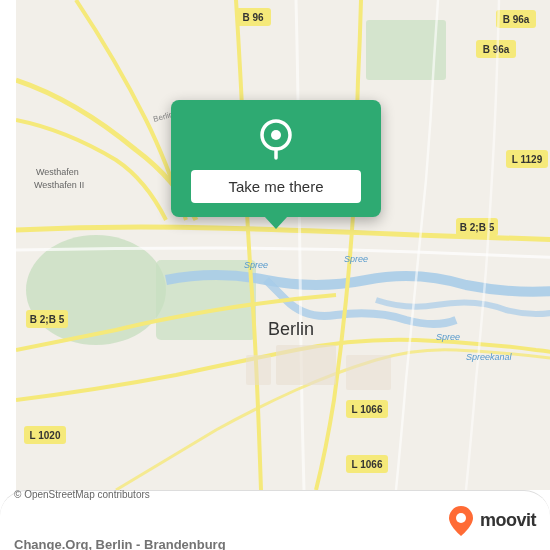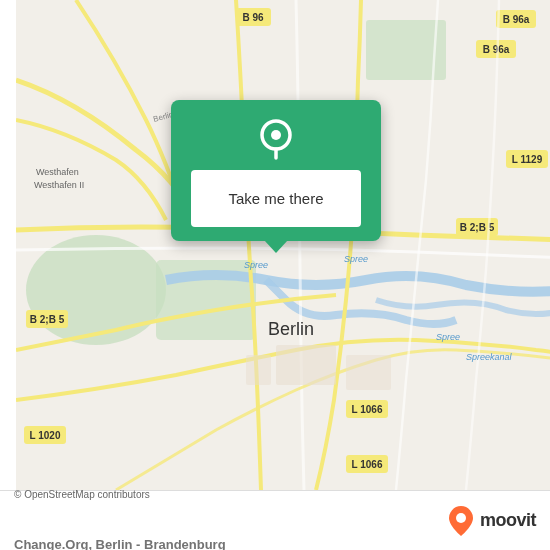--- a/index.html
+++ b/index.html
@@ -69,39 +69,40 @@
       width: 42px;
       height: 42px;
       margin-bottom: 10px;
     }
 
     .take-me-btn {
       background: #ffffff;
       color: #333;
       border: none;
       border-radius: 4px;
-      padding: 20px 18px;
+      padding: 8px 18px;
       font-size: 15px;
       font-weight: 500;
       cursor: pointer;
       white-space: nowrap;
       width: 100%;
       text-align: center;
     }
 
     
     #bottom-bar {
       width: 550px;
       height: 60px;
       background: #ffffff;
       border-top: 1px solid #ddd;
       display: flex;
       align-items: center;
       justify-content: space-between;
       padding: 0 14px;
+      border-radius: 26px;
     }
 
     .bottom-left {
       display: flex;
       flex-direction: column;
     }
 
     .osm-credit {
       font-size: 10px;
       color: #666;

